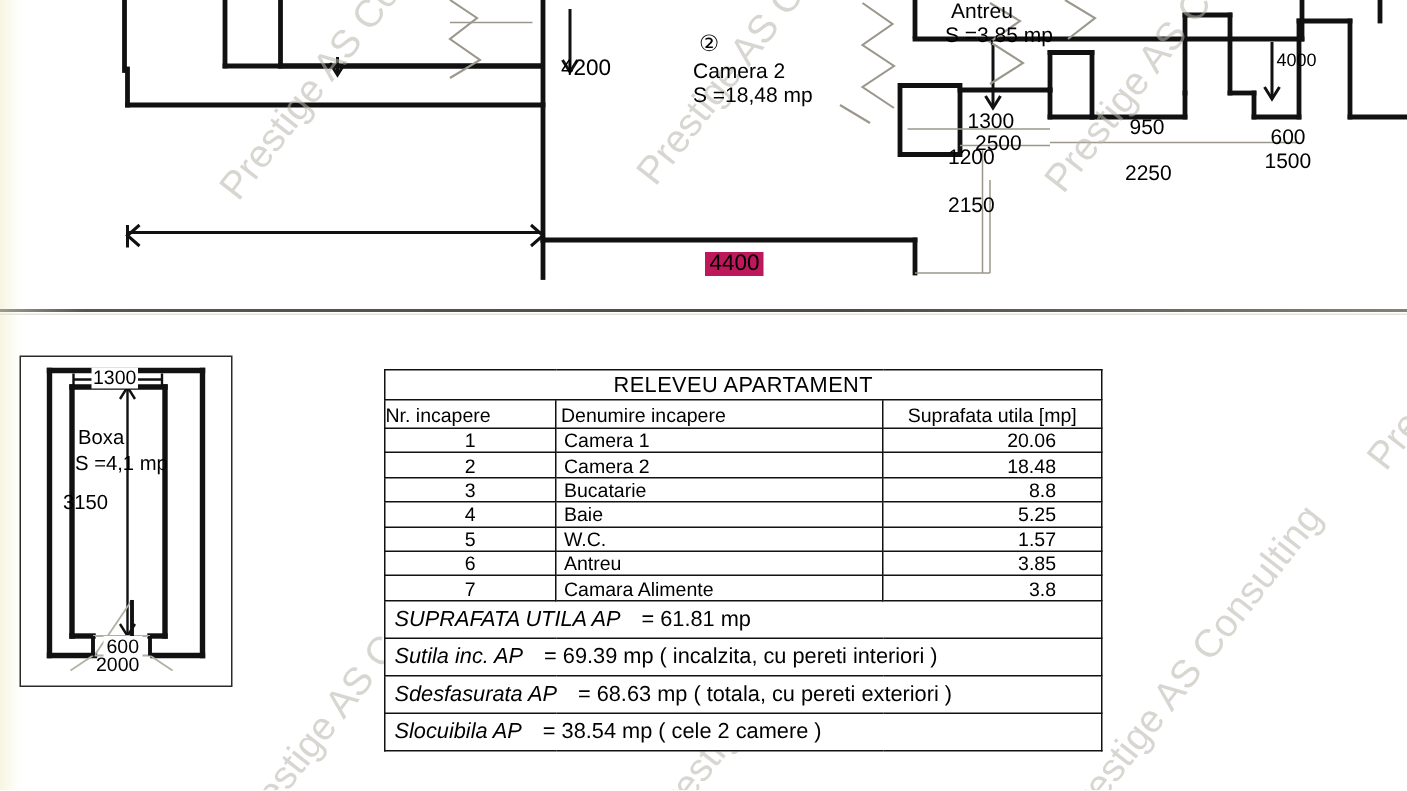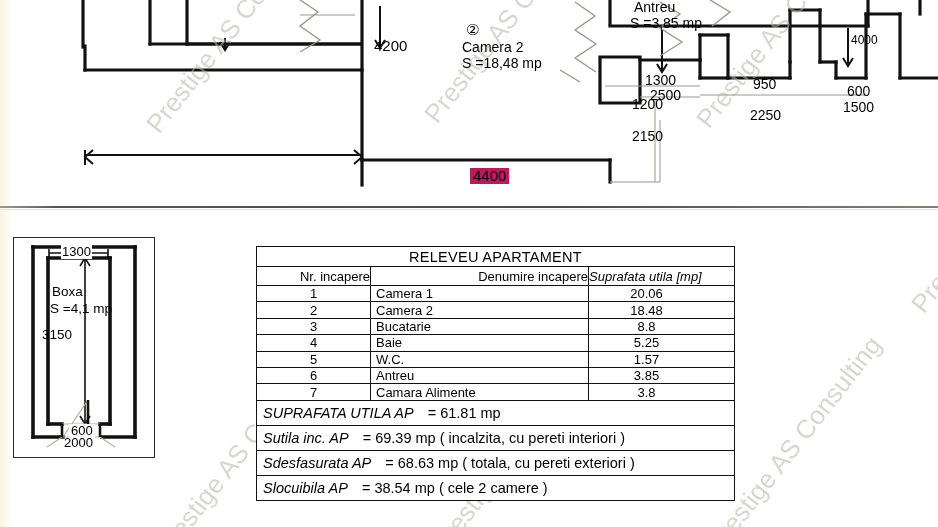--- a/index.html
+++ b/index.html
@@ -38,27 +38,27 @@
   .boxa-frame{position:absolute;left:13px;top:237px;width:140px;height:219px;
     border:1.6px solid #2b2b2b;background:transparent;z-index:3;}
 
   
   .tbl{position:absolute;left:256px;top:246px;width:479px;z-index:6;
        border-collapse:collapse;background:#fff;}
   .tbl td,.tbl th{border:1.4px solid #111;padding:0;font-weight:400;
        font-family:"Liberation Sans","DejaVu Sans",sans-serif;}
   .t-title{height:19px;text-align:center;font-size:14.5px;letter-spacing:.3px;}
   .t-head td{height:18px;font-size:13px;}
-  .t-head .c1{text-align:right;}
-  .t-head .c2{text-align:right;padding-left:21px;}
-  .t-head .c3{text-align:left;font-style:italic;}
+  .t-head .c1{text-align:left;}
+  .t-head .c2{text-align:left;padding-left:3px;}
+  .t-head .c3{text-align:center;}
   .t-row td{height:15.4px;font-size:13px;}
   .t-row .c1{text-align:center;width:113px;}
   .t-row .c2{text-align:left;padding-left:5px;width:212px;}
-  .t-row .c3{text-align:center;padding-right:30px;}
+  .t-row .c3{text-align:right;padding-right:30px;}
   .t-sum td{height:24px;font-size:14.5px;text-align:left;padding-left:6px;}
   .sum-inner{display:flex;align-items:center;}
   .sum-a{display:inline-block;font-style:italic;}
   .sum-b{display:inline-block;margin-left:14px;}
 </style>
 </head>
 <body>
 
 <div id="page">
 

